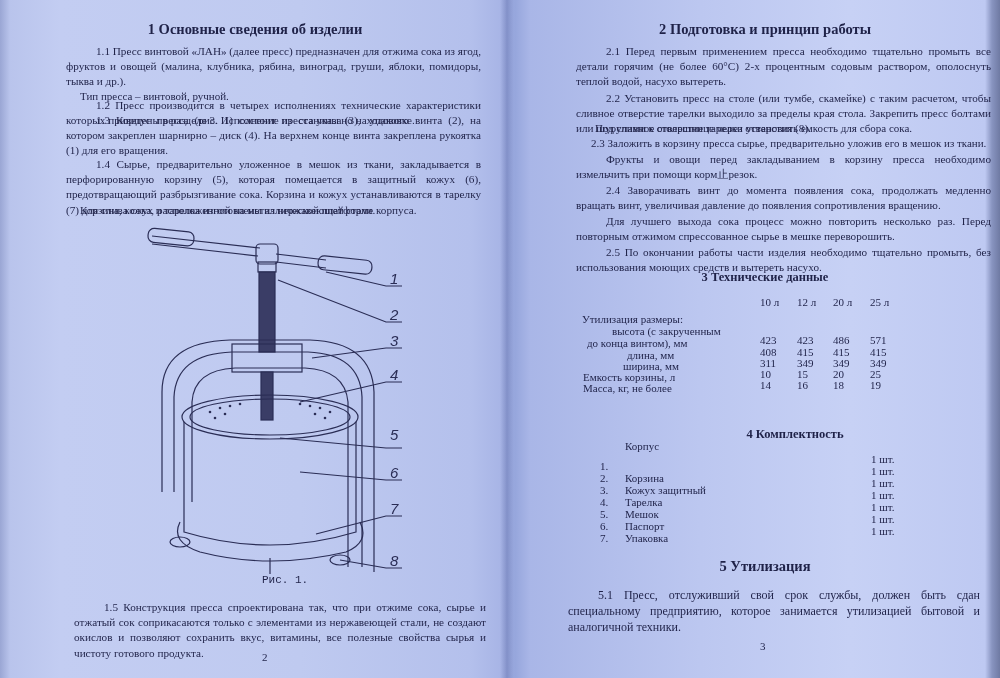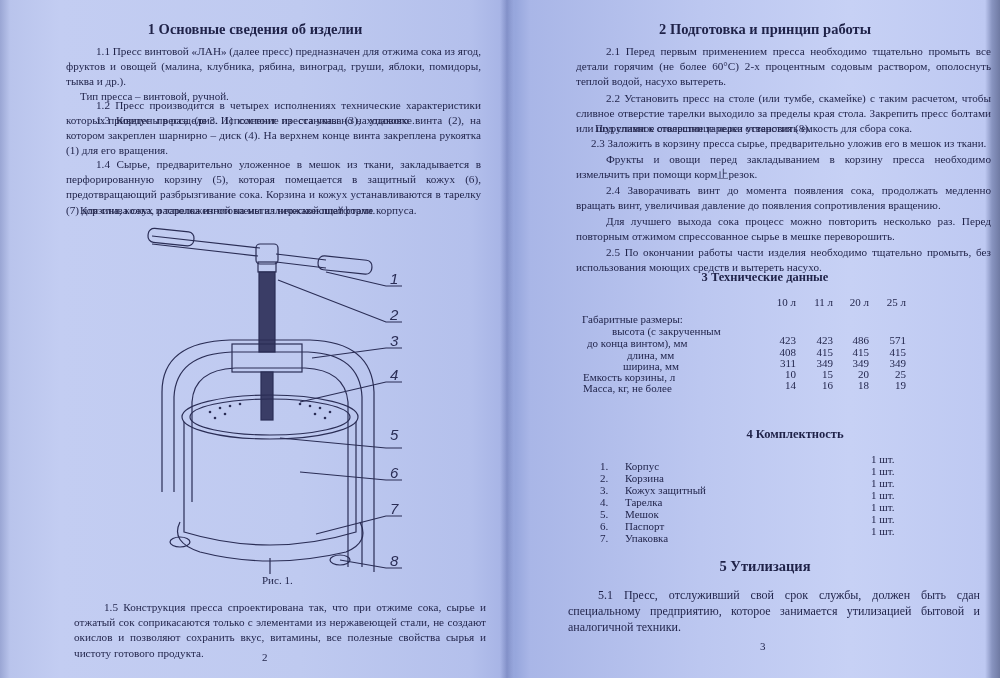--- a/index.html
+++ b/index.html
@@ -15,21 +15,21 @@
   }
   .page { position:absolute; top:0; height:498px; }
   .page-left { left:0; width:505px; }
   .page-right { left:515px; width:485px; }
   .h { position:absolute; font-weight:bold; font-size:14.5px; text-align:center; }
   .p { position:absolute; font-size:11.2px; line-height:15.2px; text-align:justify;margin-left:16px; }
   .p .ind { display:inline-block; width:30px; }
   .line { position:absolute; font-size:11px; white-space:nowrap; }
   .pn { position:absolute; font-size:11px; }
   
-  .tcol { position:absolute; font-size:11px; text-align:right; width:36px; }
+  .tcol { position:absolute; font-size:11px; text-align:left; width:36px; }
   .tlab { position:absolute; font-size:11px; white-space:nowrap; }
   .crease { position:absolute; pointer-events:none; }
 </style>
 </head>
 <body>
 
 <div class="spread">
 
   <div class="page page-left">
     <div class="h" style="left:50px;width:410px;top:21px;">1 Основные сведения об изделии</div>
@@ -102,46 +102,46 @@
         <text x="250" y="98">2</text>
         <text x="250" y="124">3</text>
         <text x="250" y="158">4</text>
         <text x="250" y="218">5</text>
         <text x="250" y="256">6</text>
         <text x="250" y="292">7</text>
         <text x="250" y="344">8</text>
       </g>
     </svg>
 
-    <div class="line" style="left:262px;top:574px;font-size:11px;">Рис. 1.</div>
+    <div class="line" style="left:262px;top:574px;font-size:11px;font-family:Liberation Mono, monospace;">Рис. 1.</div>
 
     <div class="p" style="left:58px;width:412px;top:600px;"><span class="ind"></span><span>1.5 Конструкция пресса спроектирована так, что при отжиме сока, сырье и отжатый сок соприкасаются только с элементами из нержавеющей стали, не создают окислов и позволяют сохранить вкус, витамины, все полезные свойства сырья и чистоту готового продукта.</span></div>
     <div class="pn" style="left:262px;top:651px;">2</div>
   </div>
 
   <div class="page page-right">
     <div class="h" style="left:40px;width:420px;top:21px;">2 Подготовка и принцип работы</div>
 
     <div class="p" style="left:45px;width:415px;top:44px;"><span class="ind"></span><span>2.1 Перед первым применением пресса необходимо тщательно промыть все детали горячим (не более 60°С) 2-х процентным содовым раствором, ополоснуть теплой водой, насухо вытереть.</span></div>
     <div class="p" style="left:45px;width:415px;top:91px;"><span class="ind"></span><span>2.2 Установить пресс на столе (или тумбе, скамейке) с таким расчетом, чтобы сливное отверстие тарелки выходило за пределы края стола. Закрепить пресс болтами или шурупами к столешнице через отверстия (8).</span></div>
     <div class="line" style="left:80px;top:122px;">Под сливное отверстие тарелки установить емкость для сбора сока.</div>
     <div class="line" style="left:76px;top:137px;">2.3 Заложить в корзину пресса сырье, предварительно уложив его в мешок из ткани.</div>
     <div class="p" style="left:45px;width:415px;top:152px;"><span class="ind"></span><span>Фрукты и овощи перед закладыванием в корзину пресса необходимо измельчить при помощи корм止резок.</span></div>
     <div class="p" style="left:45px;width:415px;top:183px;"><span class="ind"></span><span>2.4 Заворачивать винт до момента появления сока, продолжать медленно вращать винт, увеличивая давление до появления сопротивления вращению.</span></div>
     <div class="p" style="left:45px;width:415px;top:214px;"><span class="ind"></span><span>Для лучшего выхода сока процесс можно повторить несколько раз. Перед повторным отжимом спрессованное сырье в мешке переворошить.</span></div>
     <div class="p" style="left:45px;width:415px;top:245px;"><span class="ind"></span><span>2.5 По окончании работы части изделия необходимо тщательно промыть, без использования моющих средств и вытереть насухо.</span></div>
 
     <div class="h" style="left:130px;width:240px;top:270px;font-size:12.5px;">3 Технические данные</div>
     <div>
       <div class="tcol" style="left:245px;top:296px;">10 л</div>
-      <div class="tcol" style="left:282px;top:296px;">11 л</div>
+      <div class="tcol" style="left:282px;top:296px;">12 л</div>
       <div class="tcol" style="left:318px;top:296px;">20 л</div>
       <div class="tcol" style="left:355px;top:296px;">25 л</div>
 
-      <div class="tlab" style="left:67px;top:313px;">Габаритные размеры:</div>
+      <div class="tlab" style="left:67px;top:313px;">Утилизация размеры:</div>
       <div class="tlab" style="left:97px;top:325px;">высота (с закрученным</div>
 
       <div class="tlab" style="left:72px;top:337px;">до конца винтом), мм</div>
       <div class="tcol" style="left:245px;top:334px;">423</div>
       <div class="tcol" style="left:282px;top:334px;">423</div>
       <div class="tcol" style="left:318px;top:334px;">486</div>
       <div class="tcol" style="left:355px;top:334px;">571</div>
 
       <div class="tlab" style="left:112px;top:349px;">длина, мм</div>
       <div class="tcol" style="left:245px;top:346px;">408</div>
@@ -164,21 +164,21 @@
       <div class="tlab" style="left:68px;top:382px;">Масса, кг, не более</div>
       <div class="tcol" style="left:245px;top:379px;">14</div>
       <div class="tcol" style="left:282px;top:379px;">16</div>
       <div class="tcol" style="left:318px;top:379px;">18</div>
       <div class="tcol" style="left:355px;top:379px;">19</div>
     </div>
 
     <div class="h" style="left:160px;width:240px;top:427px;font-size:12.5px;">4 Комплектность</div>
     <div>
       <div class="tlab" style="left:85px;top:460px;">1.</div>
-      <div class="tlab" style="left:110px;top:460px;">Корпус</div>
+      <div class="tlab" style="left:110px;top:440px;">Корпус</div>
 
       <div class="tlab" style="left:85px;top:472px;">2.</div>
       <div class="tlab" style="left:110px;top:472px;">Корзина</div>
       <div class="tlab" style="left:85px;top:484px;">3.</div>
       <div class="tlab" style="left:110px;top:484px;">Кожух защитный</div>
       <div class="tlab" style="left:85px;top:496px;">4.</div>
       <div class="tlab" style="left:110px;top:496px;">Тарелка</div>
       <div class="tlab" style="left:85px;top:508px;">5.</div>
       <div class="tlab" style="left:110px;top:508px;">Мешок</div>
       <div class="tlab" style="left:85px;top:520px;">6.</div>

